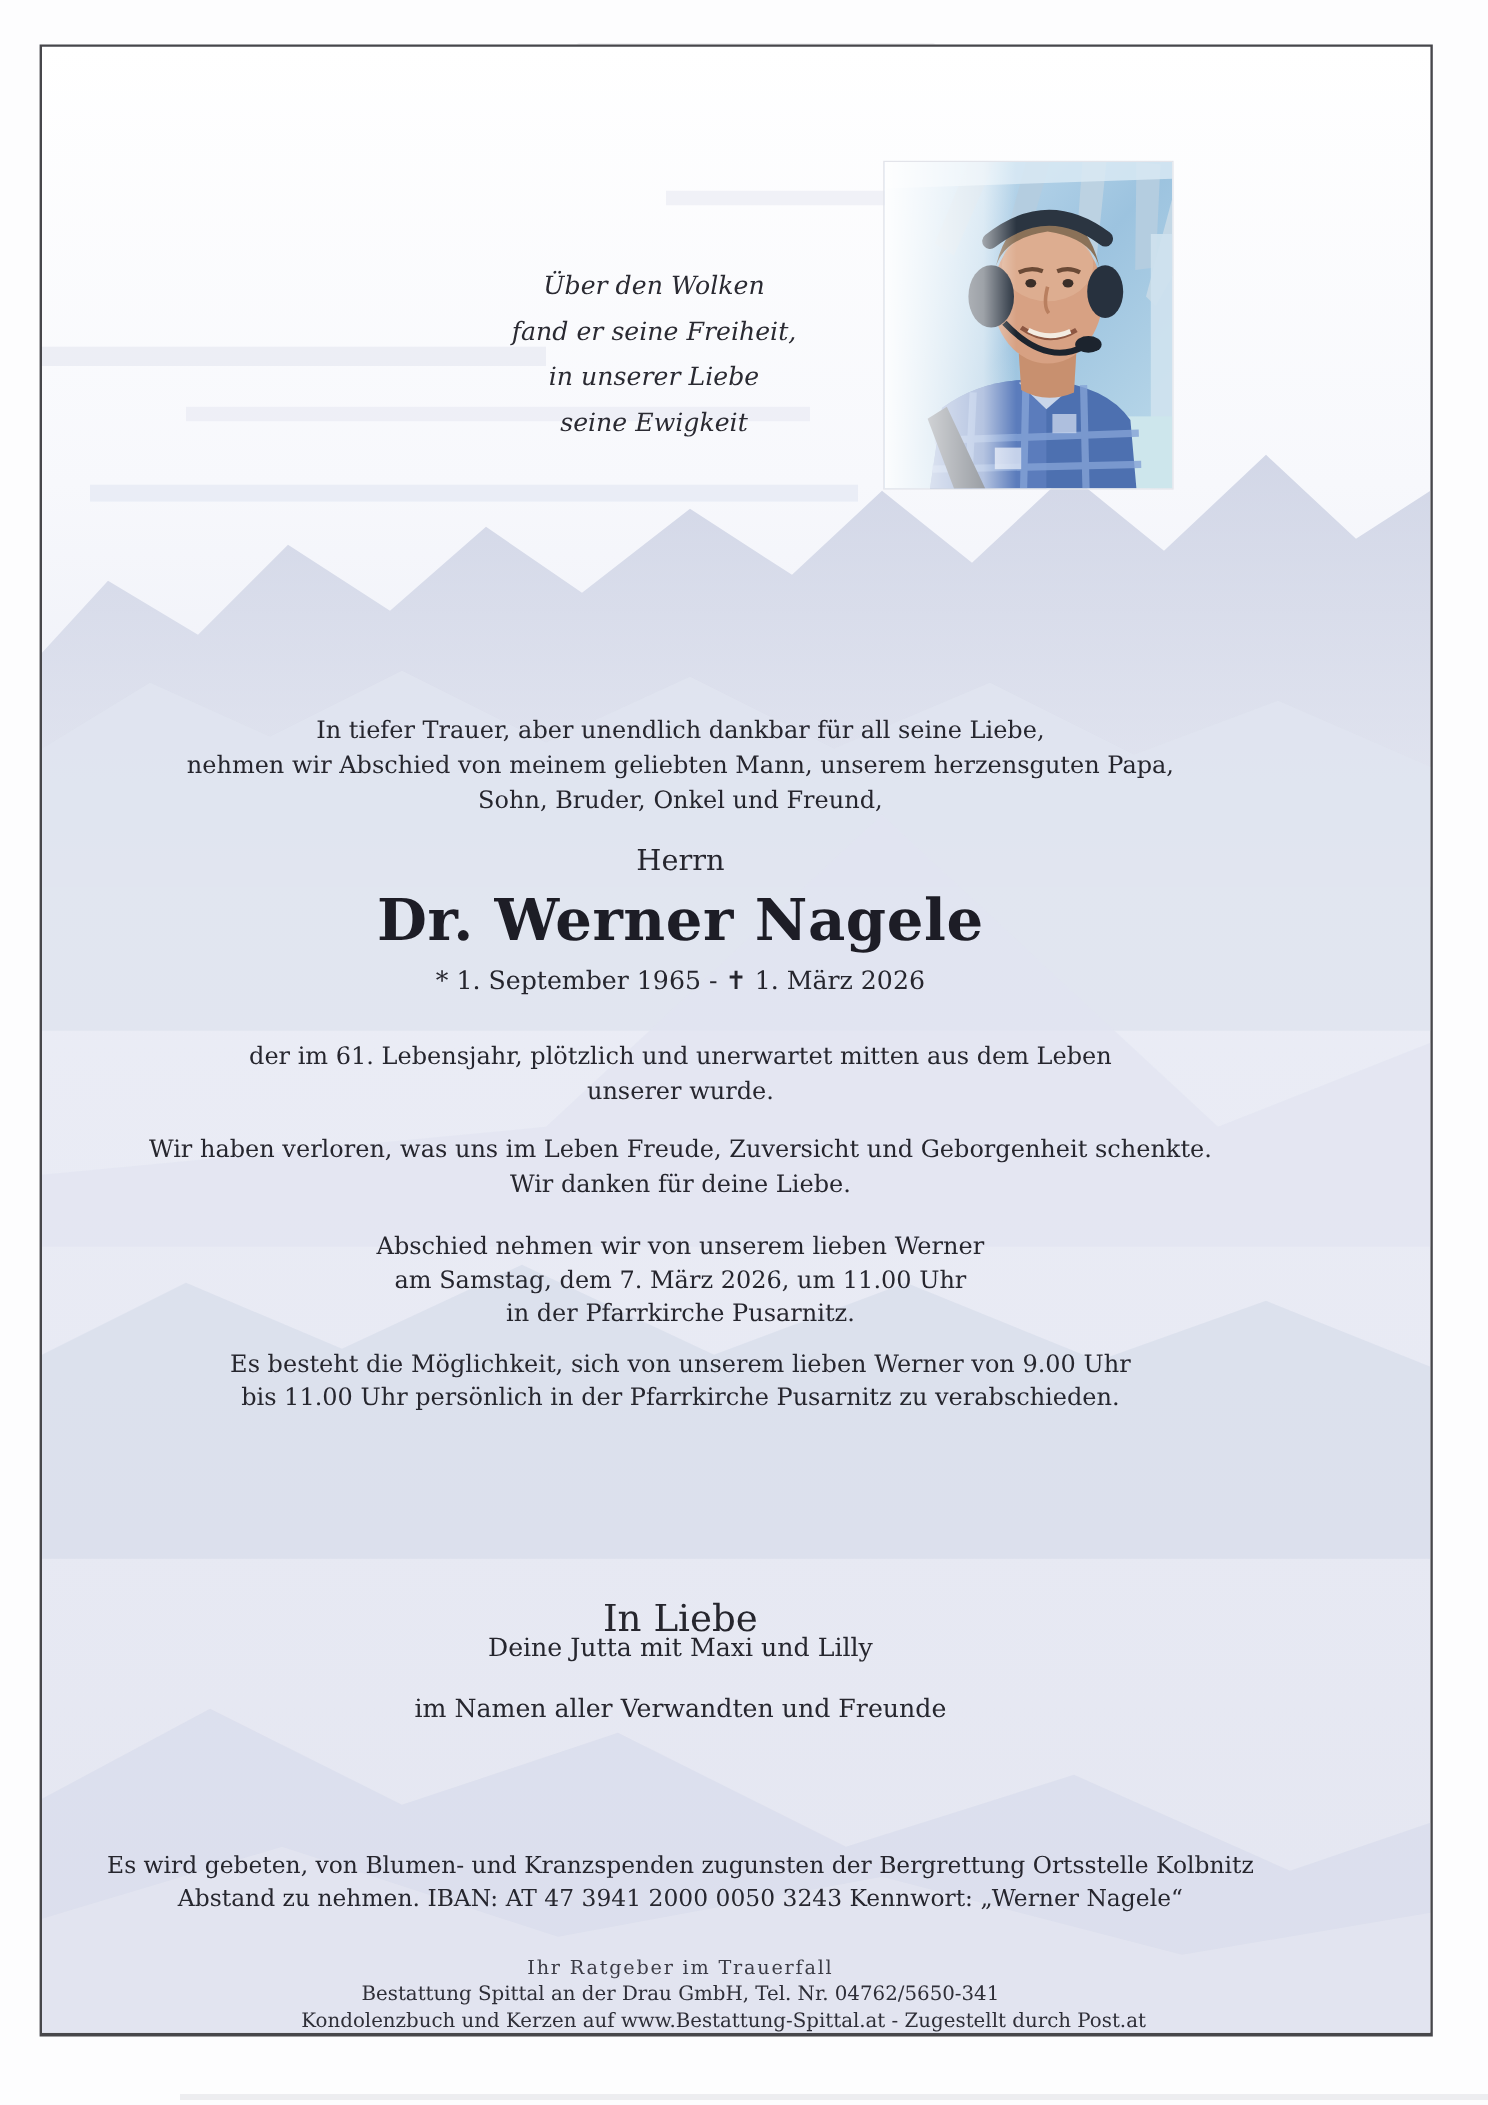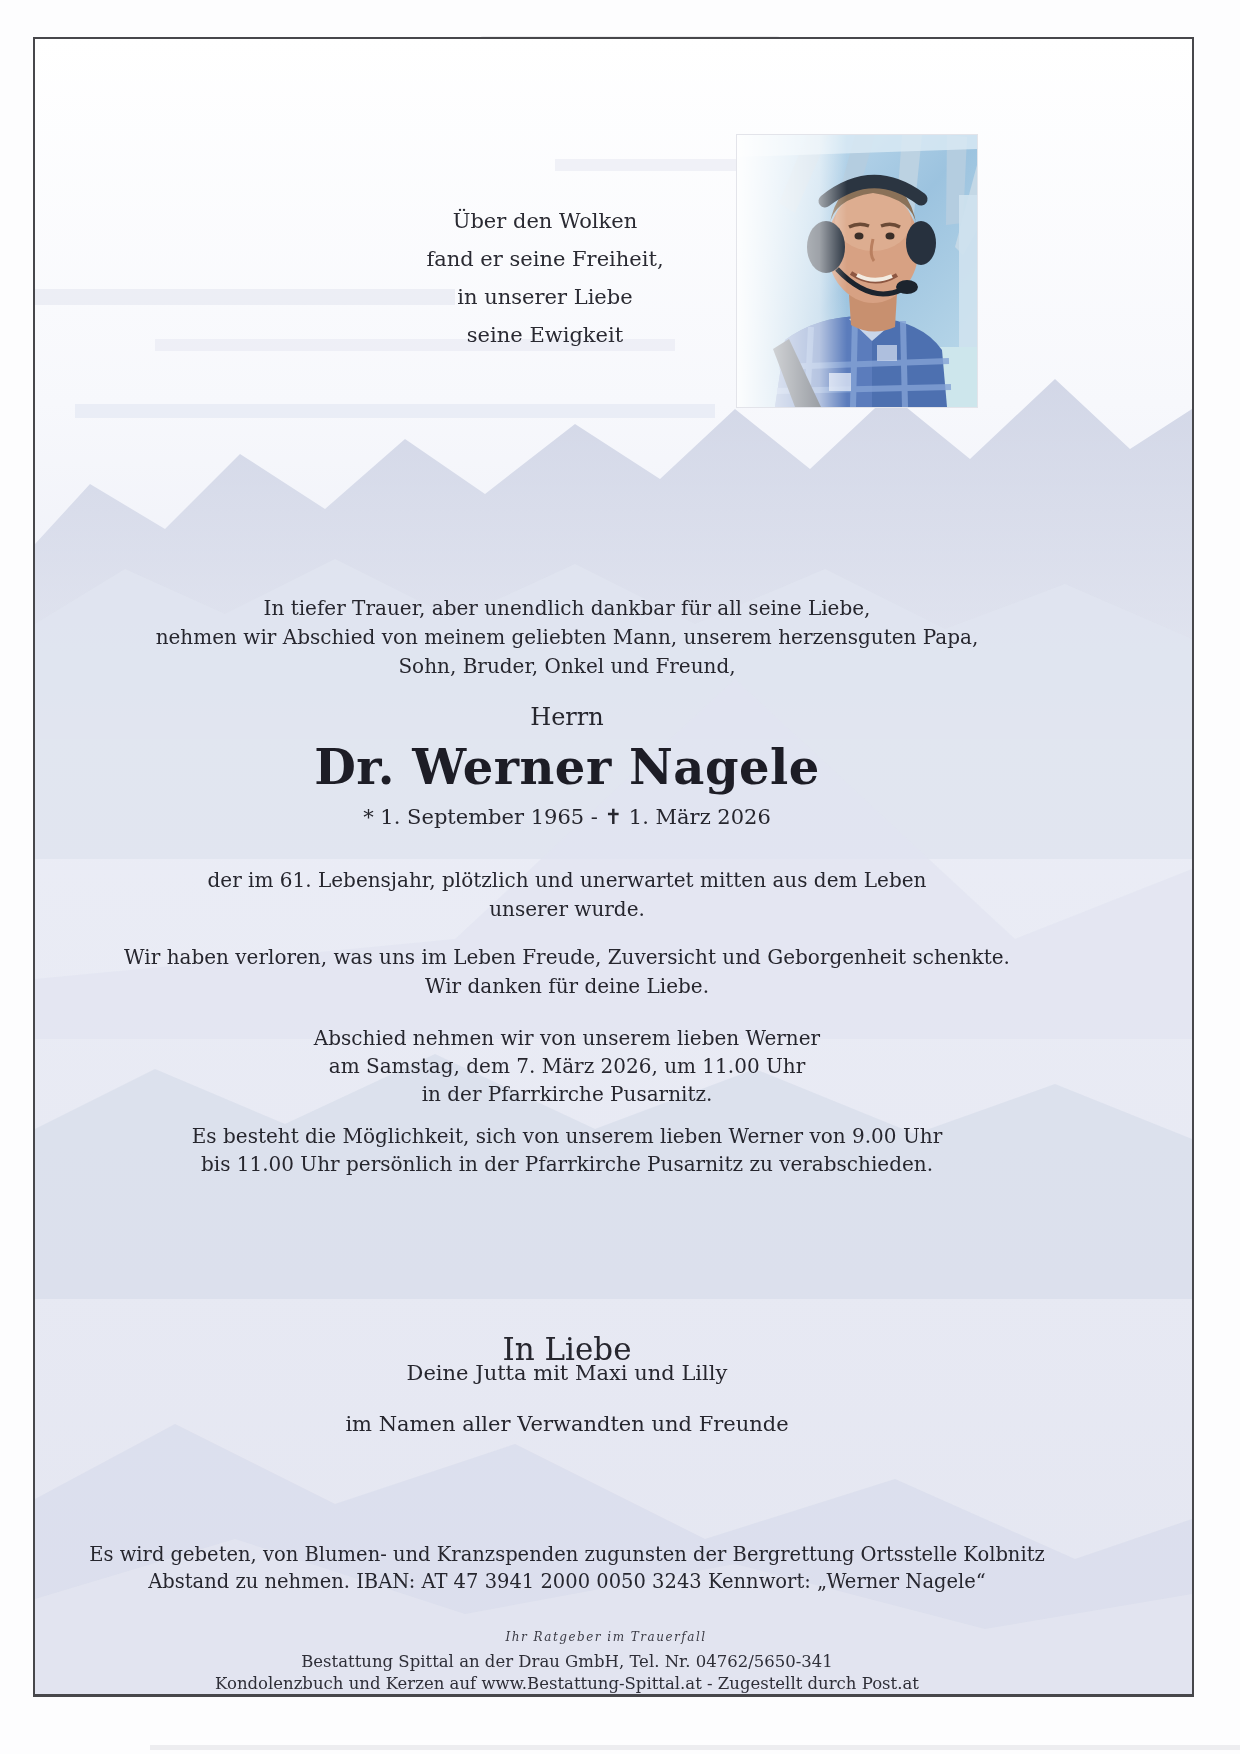--- a/index.html
+++ b/index.html
@@ -14,36 +14,36 @@
     position:absolute;left:33px;top:37px;width:1157px;height:1655px;
     border:2px solid #47474b;border-bottom-width:3px;
     background:#f7f8fc;
     overflow:hidden;
   }
   .bg{position:absolute;left:0;top:0;width:100%;height:100%;display:block;}
   .blk{position:absolute;text-align:center;}
   .col{left:0;width:1064px;}        
   .col-poem{left:0;width:1020px;}   
   .line{white-space:nowrap;}
-  .poem{top:163px;font-size:21px;line-height:38px;color:#2a2a32;}
+  .poem{top:180px;font-size:21px;line-height:38px;color:#2a2a32;font-style:italic;}
   .intro{top:555px;font-size:20px;line-height:29px;}
   .salutation{top:664px;font-size:24px;}
   .name{top:700px;font-size:48px;font-weight:bold;color:#1d1d26;letter-spacing:.5px;}
   .dates{top:766px;font-size:21px;}
   .para1{top:827px;font-size:20px;line-height:29px;}
   .para2{top:904px;font-size:20px;line-height:29px;}
   .para3{top:985px;font-size:20px;line-height:28px;}
   .para4{top:1083px;font-size:20px;line-height:28px;text-align:center;}
   .closing-heading{top:1292px;font-size:31px;}
   .closing-1{top:1322px;font-size:21px;}
   .closing-2{top:1373px;font-size:21px;}
   .donation{top:1502px;font-size:19.5px;line-height:27px;}
-  .footer-tagline{top:1591px;font-size:12px;font-style:italic;letter-spacing:1.5px;color:#3b3b45;padding-left:39px;}
+  .footer-tagline{top:1591px;font-size:16px;letter-spacing:1.5px;color:#3b3b45;}
   .footer-1{top:1613px;font-size:16.5px;color:#2e2e37;}
-  .footer-2{top:1635px;font-size:16.5px;color:#2e2e37;}
+  .footer-2{top:1635px;font-size:16.5px;color:#2e2e37;padding-left:36px;}
   .photo{
     position:absolute;left:702px;top:96px;width:240px;height:272px;
     outline:1px solid #e3e4ea;
   }
   .photo svg{display:block;width:100%;height:100%;}
   .artifact{position:absolute;background:#d9d9de;opacity:.45;border-radius:3px;}
   .bottom-strip{position:absolute;left:150px;top:1745px;width:1090px;height:5px;background:#ededf0;}
 </style>
 </head>
 <body>

